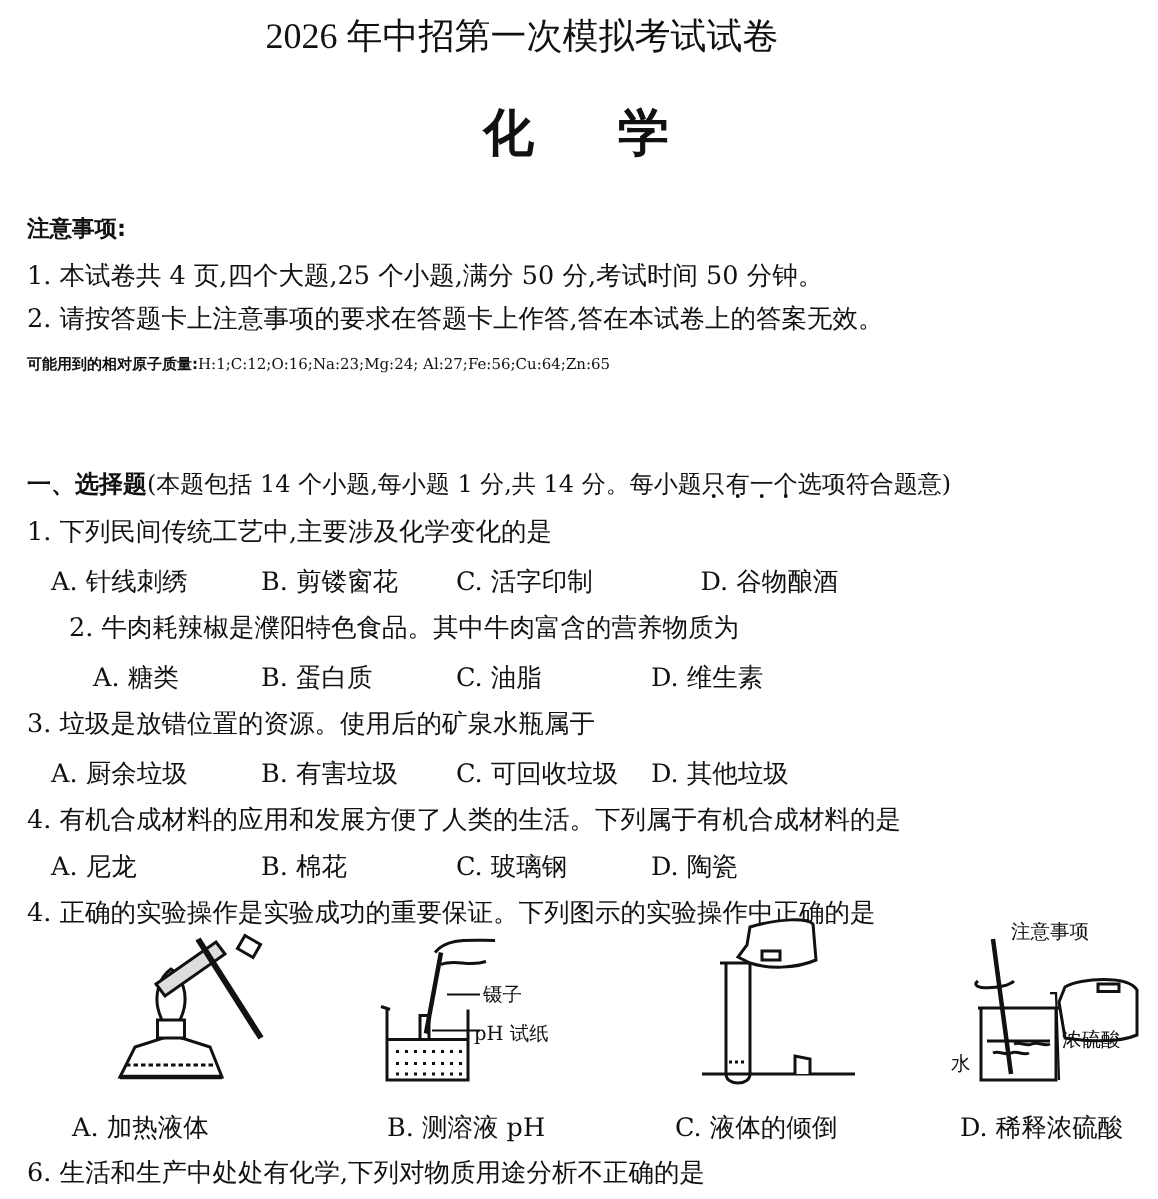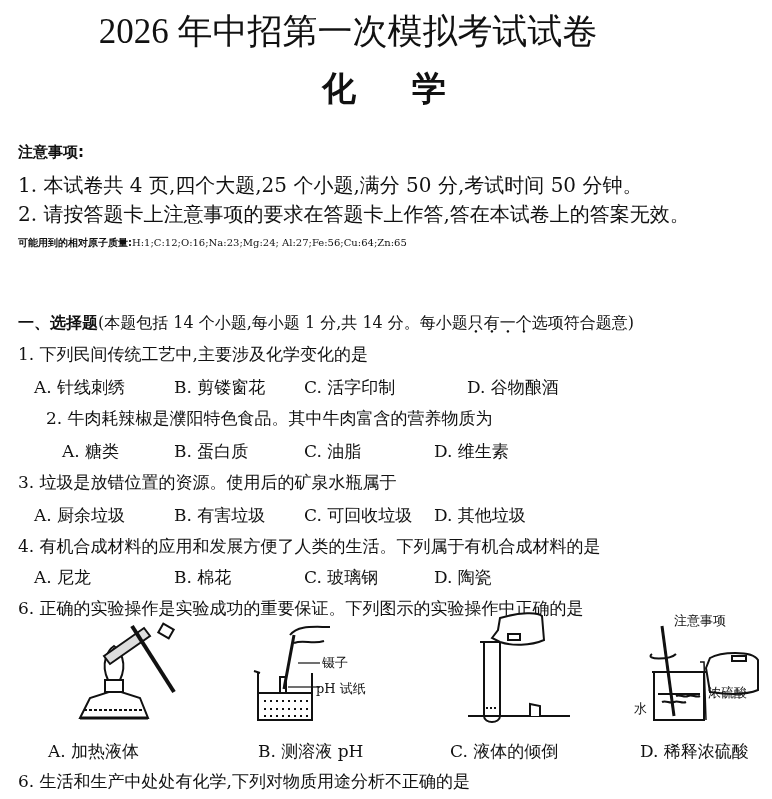--- a/index.html
+++ b/index.html
@@ -1,22 +1,22 @@
 <!DOCTYPE html>
 <html><head>
 <meta charset="utf-8">
 <style>
   html, body { margin: 0; padding: 0; background: #fff; }
   body { width: 772px; height: 799px; position: relative; overflow: hidden; color: #111;
          font-family: "DejaVu Serif", "Liberation Serif", serif; }
   .abs { position: absolute; white-space: nowrap; }
-  .title { left: 0; width: 696px; top: 8px; text-align: center; font-size: 35px; letter-spacing: 0px; font-family: "Liberation Serif", "DejaVu Serif", serif; }
+  .title { left: 0; width: 696px; top: 8px; text-align: center; font-size: 24px; letter-spacing: 0px; font-family: "Liberation Serif", "DejaVu Serif", serif; }
   .subject { top: 66px; font-size: 34px; font-weight: bold; font-family: "DejaVu Sans", sans-serif; }
   .notes-h { left: 18px; top: 143px; font-size: 15px; font-weight: bold; font-family: "DejaVu Sans", sans-serif; }
-  .line { font-size: 20px; }
+  .line { font-size: 17px; }
   .mass { left: 18px; top: 236px; font-size: 10px; }
   .mass b { font-family: "DejaVu Sans", sans-serif; }
   .sec { left: 18px; top: 313px; font-size: 16px; }
   .sec b { font-family: "DejaVu Sans", sans-serif; }
   .emph { position: relative; }
   .emph::after { content: "•"; position: absolute; left: 50%; transform: translateX(-50%); top: 14px; font-size: 9px; }
   .q { left: 18px; font-size: 17px; }
   .opt { font-size: 17px; }
   .cap { font-size: 17px; }
   .fig-label { font-size: 13px; }
@@ -58,21 +58,21 @@
 <div class="abs opt" style="left:174px; top:504px;">B. 有害垃圾</div>
 <div class="abs opt" style="left:304px; top:504px;">C. 可回收垃圾</div>
 <div class="abs opt" style="left:434px; top:504px;">D. 其他垃圾</div>
 
 <div class="abs q" style="top:535px;">4. 有机合成材料的应用和发展方便了人类的生活。下列属于有机合成材料的是</div>
 <div class="abs opt" style="left:34px; top:566px;">A. 尼龙</div>
 <div class="abs opt" style="left:174px; top:566px;">B. 棉花</div>
 <div class="abs opt" style="left:304px; top:566px;">C. 玻璃钢</div>
 <div class="abs opt" style="left:434px; top:566px;">D. 陶瓷</div>
 
-<div class="abs q" style="top:597px;">6. 正确的实验操作是实验成功的重要保证。下列图示的实验操作中正确的是</div>
+<div class="abs q" style="top:597px;">4. 正确的实验操作是实验成功的重要保证。下列图示的实验操作中正确的是</div>
 
 <svg style="left:70px; top:618px;" width="110" height="110" viewBox="0 0 110 110">
   <g stroke="#111" stroke-width="2" fill="none">
     <path d="M10 100 L20 80 L45 72 L70 80 L78 100 Z" fill="#fff"></path>
     <line x1="10" y1="100" x2="78" y2="100" stroke-width="3"></line>
     <path d="M14 92 L74 92" stroke-dasharray="3 2"></path>
     <rect x="35" y="62" width="18" height="12" fill="#fff"></rect>
     <path d="M38 62 C30 45 38 32 44 28 C50 32 58 45 50 62"></path>
     <path d="M42 40 L44 30 L46 40"></path>
     <path d="M34 38 L74 10 L80 18 L40 46 Z" fill="#ddd"></path>

